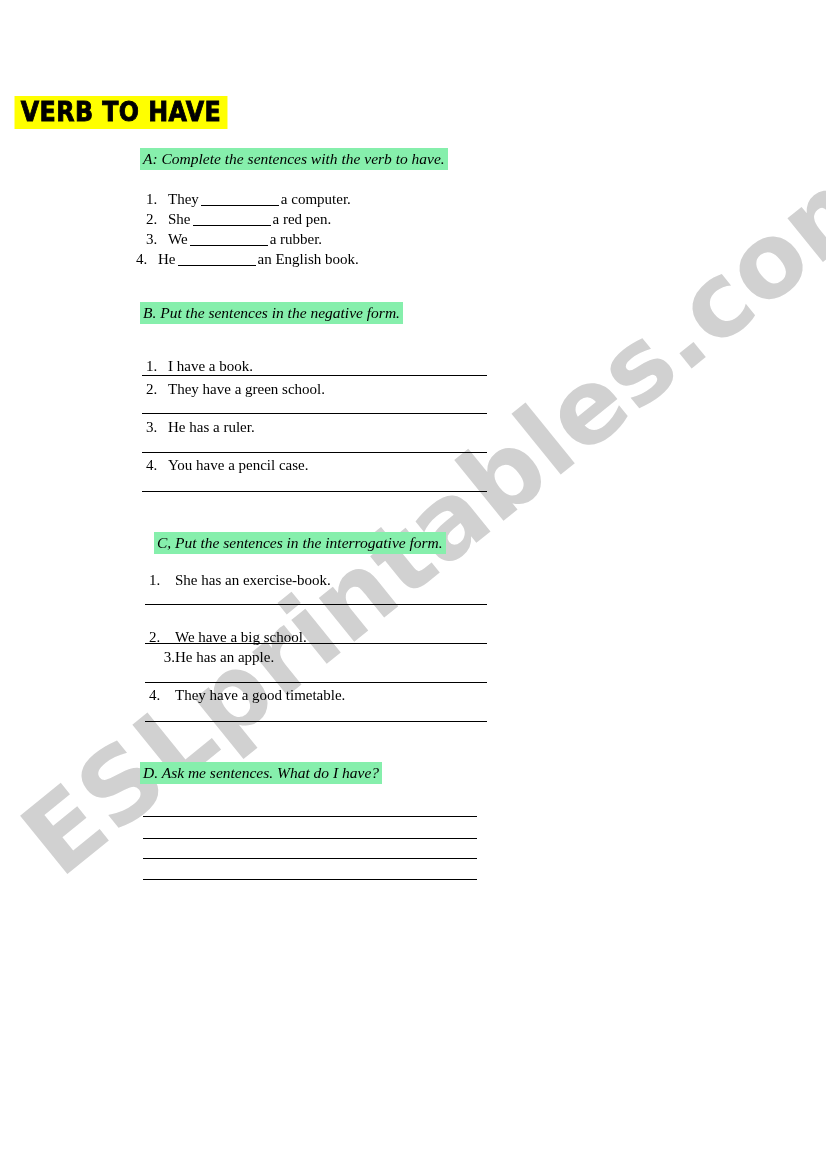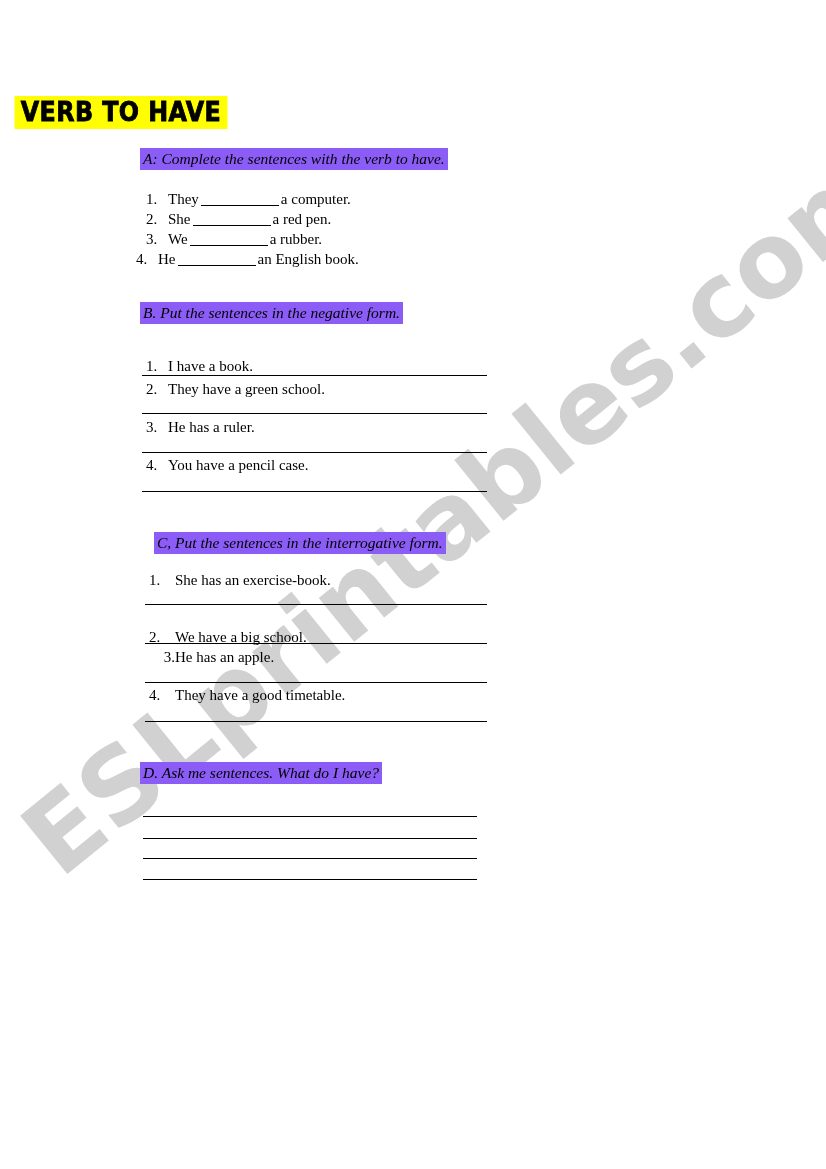--- a/index.html
+++ b/index.html
@@ -61,21 +61,21 @@
     line-height: 1.12;
     padding: 1px 7px 2px 7px;
     transform: scaleX(0.88);
     transform-origin: center;
     -webkit-text-stroke: 0.9px #000000;
   }
 
   
   .heading {
     position: absolute;
-    background: #8b5cf6;
+    background: #86efac;
     color: #000000;
     font-family: "Liberation Serif", serif;
     font-style: italic;
     font-size: 15.5px;
     line-height: 1.25;
     white-space: nowrap;
     padding: 1px 3px 2px 3px;
   }
 
   

